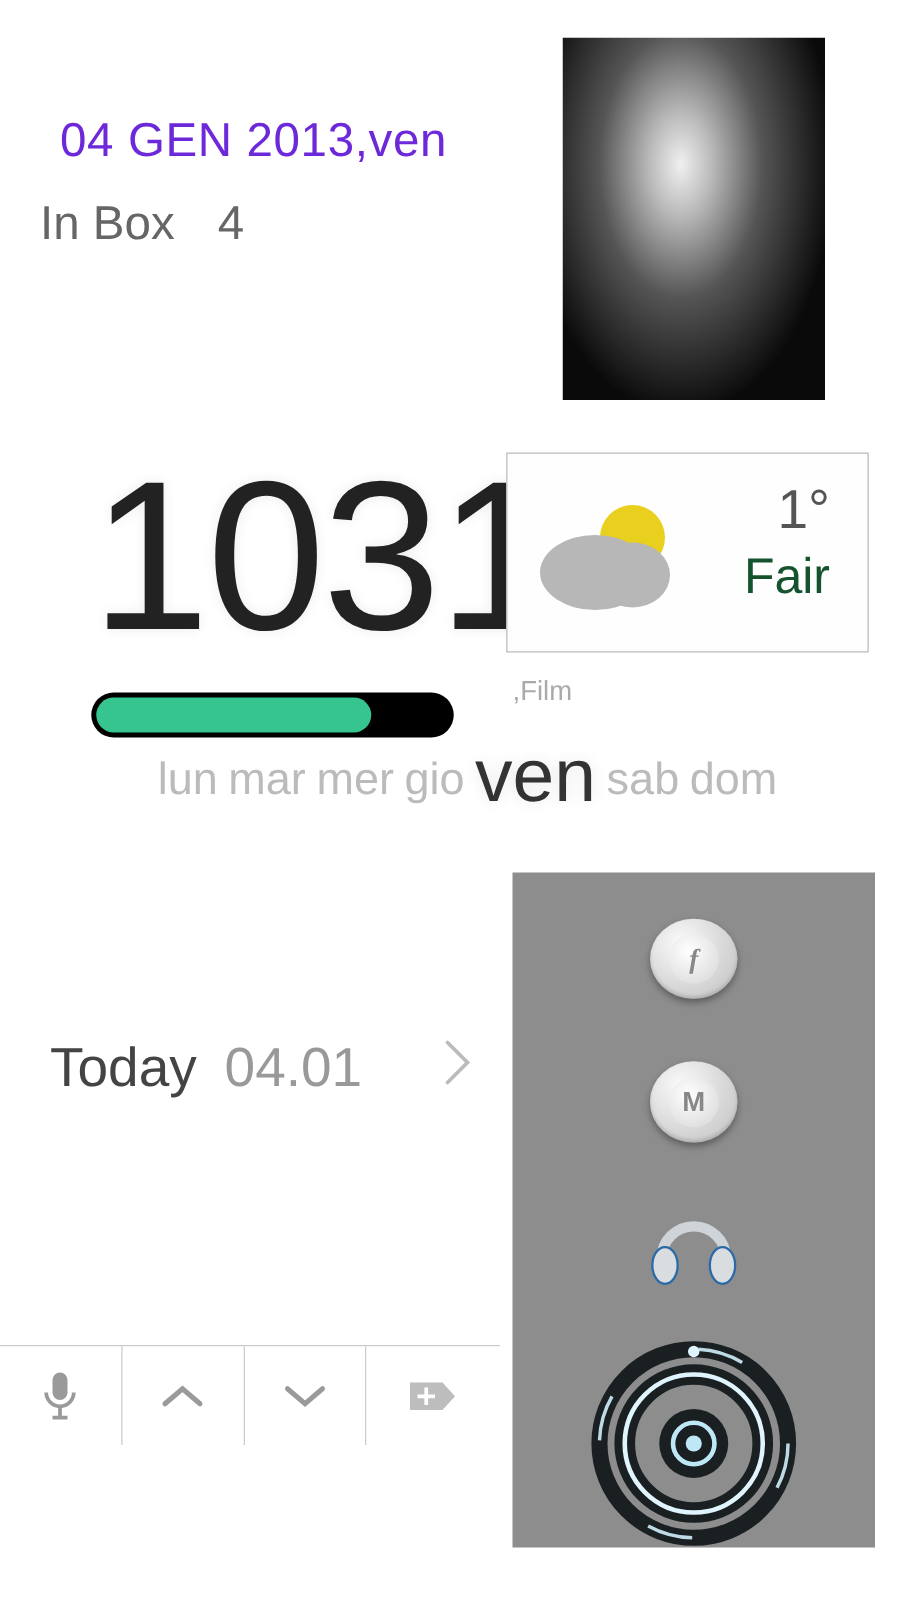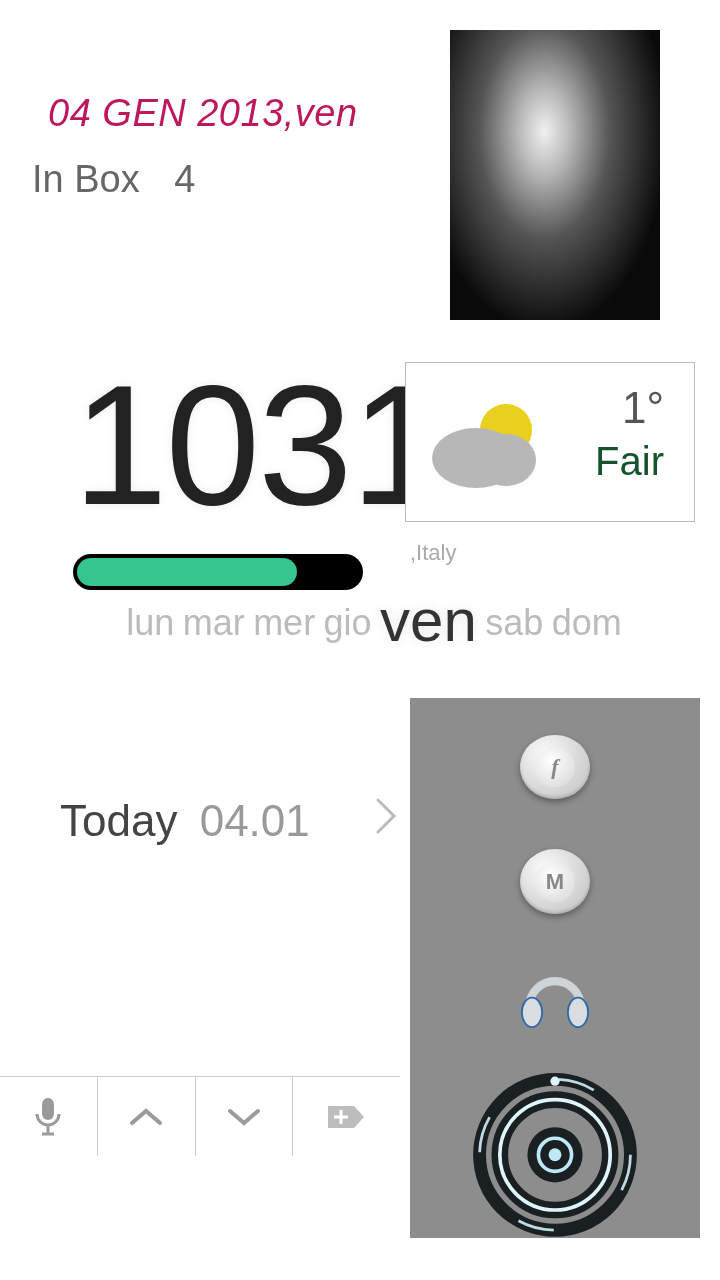--- a/index.html
+++ b/index.html
@@ -1,19 +1,19 @@
 <!DOCTYPE html>
 <html><head>
 <meta charset="utf-8">
 <style>
   * { margin: 0; padding: 0; box-sizing: border-box; }
   html, body { width: 720px; height: 1280px; background: #fff; font-family: "Helvetica Neue", Helvetica, Arial, sans-serif; font-weight: 200; overflow: hidden; position: relative; }
   body { color: #555; }
 
-  .date-block { position: absolute; left: 48px; top: 92px; font-size: 38px; letter-spacing: 0.5px; color: #be185d; font-weight: 300; font-style: italic; }
+  .date-block { position: absolute; left: 48px; top: 92px; font-size: 38px; letter-spacing: 0.5px; color: #6d28d9; font-weight: 300; }
   .inbox-block { position: absolute; left: 32px; top: 158px; font-size: 38px; color: #666; font-weight: 300; }
   .inbox-block .count { margin-left: 24px; }
 
   .photo-widget { position: absolute; left: 450px; top: 30px; width: 210px; height: 290px; background: #1a1a1a; overflow: hidden; }
   .photo-placeholder { width: 100%; height: 100%; background: radial-gradient(ellipse at 45% 35%, #f0f0f0 0%, #bbb 15%, #555 40%, #0a0a0a 75%); }
 
   .clock-block { position: absolute; left: 30px; top: 360px; margin-left: 43px; }
   .clock-time { font-size: 170px; font-weight: 100; color: #222; letter-spacing: -2px; line-height: 1; text-shadow: 0 0 10px rgba(0,0,0,0.08); }
   .battery-bar { position: relative; margin-top: 24px; width: 290px; height: 36px; background: #000; border-radius: 18px; }
   .battery-fill { position: absolute; left: 4px; top: 4px; height: 28px; border-radius: 14px; background: #36c48f; }
@@ -21,21 +21,21 @@
   .weather-card { position: absolute; left: 405px; top: 362px; width: 290px; height: 160px; border: 1px solid #bbb; background: #fefefe; }
   .weather-icon { position: absolute; left: 20px; top: 25px; width: 120px; height: 110px; }
   .weather-temp { position: absolute; right: 30px; top: 20px; font-size: 44px; color: #555; font-weight: 300; }
   .weather-cond { position: absolute; right: 30px; top: 76px; font-size: 40px; color: #14532d; font-weight: 300; }
   .weather-loc { position: absolute; left: 410px; top: 540px; font-size: 22px; color: #aaa; font-weight: 300; }
 
   .week-strip { position: absolute; left: 14px; top: 586px; width: 720px; text-align: center; font-weight: 300; }
   .week-strip span { font-size: 36px; color: #bbb; margin: 0 2px; }
   .week-strip .current { font-size: 60px; color: #333; text-shadow: 0 0 12px rgba(0,0,0,0.1); vertical-align: -6px; }
 
-  .today-block { position: absolute; left: 40px; top: 796px; width: 360px; margin-left: 20px; }
+  .today-block { position: absolute; left: 40px; top: 830px; width: 360px; }
   .today-header { font-size: 44px; font-weight: 300; color: #444; }
   .today-header .td-date { color: #999; margin-left: 10px; }
   .today-header .chev { float: right; margin-right: 20px; color: #bbb; }
   .today-event { margin-top: 48px; font-size: 32px; color: #999; font-weight: 300; }
 
   .gnow-bar { position: absolute; left: 0; top: 1076px; width: 400px; height: 80px; border-top: 1px solid #ccc; display: flex; }
   .gnow-cell { flex: 1; display: flex; align-items: center; justify-content: center; border-right: 1px solid #ccc; }
   .gnow-cell:last-child { border-right: none; flex: 1.1; }
 
   .dock-panel { position: absolute; left: 410px; top: 698px; width: 290px; height: 540px; background: #8d8d8d; display: flex; flex-direction: column; align-items: center; padding-top: 12px; }
@@ -69,21 +69,21 @@
 
 <div class="weather-card">
   <svg class="weather-icon" viewBox="0 0 120 110">
     <circle cx="80" cy="42" r="26" fill="#e9cf1e"></circle>
     <ellipse cx="50" cy="70" rx="44" ry="30" fill="#b7b7b7"></ellipse>
     <ellipse cx="80" cy="72" rx="30" ry="26" fill="#b7b7b7"></ellipse>
   </svg>
   <div class="weather-temp">1°</div>
   <div class="weather-cond">Fair</div>
 </div>
-<div class="weather-loc">,Italy</div>
+<div class="weather-loc">,Film</div>
 
 <div class="week-strip" id="week-strip"><span>lun</span> <span>mar</span> <span>mer</span> <span>gio</span> <span class="current">ven</span> <span>sab</span> <span>dom</span> </div>
 
 <div class="today-block">
   <div class="today-header">
     <span>Today</span>
     <span class="td-date">04.01</span>
     <span class="chev">
       <svg width="26" height="40" viewBox="0 0 26 40">
           <path d="M4 4 L20 20 L4 36" stroke="#bbb" stroke-width="3" fill="none" stroke-linecap="round"></path>

